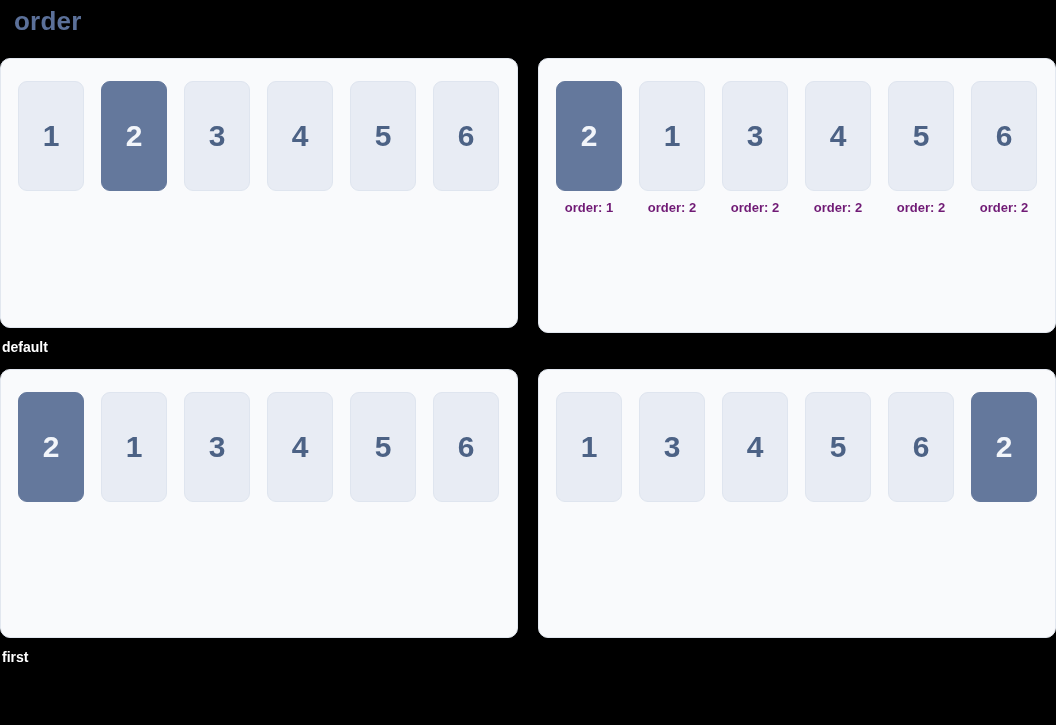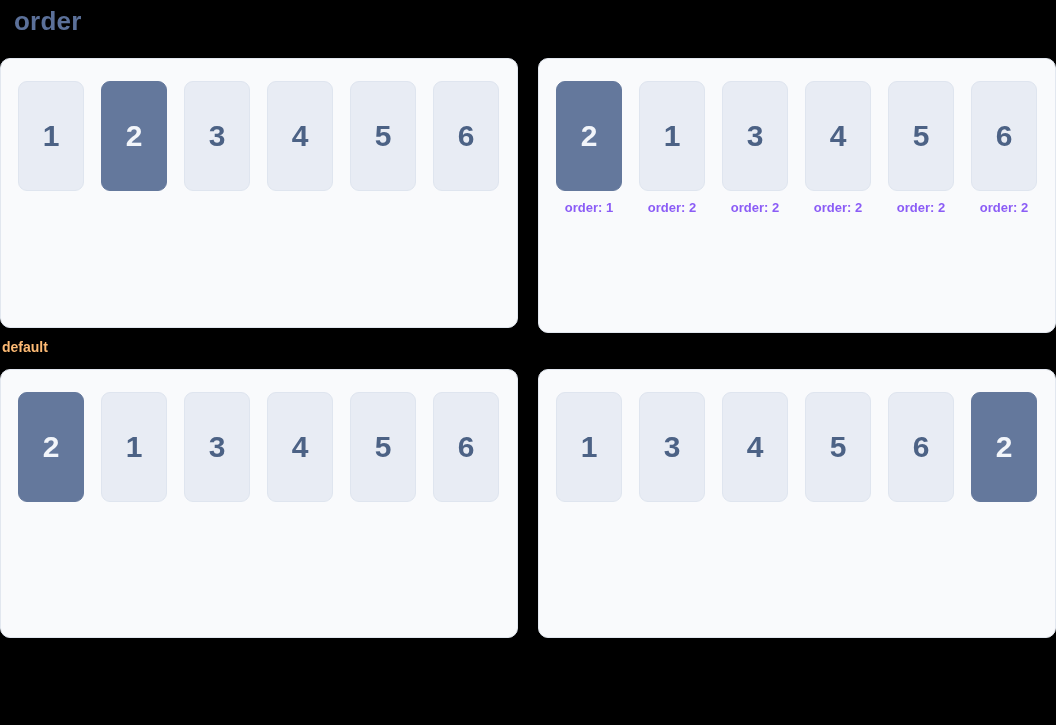--- a/index.html
+++ b/index.html
@@ -95,30 +95,30 @@
   .box.highlight {
     background: #64789c;
     border-color: #64789c;
     color: #f2f5fa;
   }
 
   .order-label {
     margin-top: 9px;
     font-size: 13px;
     font-weight: bold;
-    color: #8b5cf6;
+    color: #701a75;
     white-space: nowrap;
     line-height: 16px;
   }
 
   .caption {
     margin-top: 10px;
     font-size: 14px;
     font-weight: bold;
-    color: #fdba74;
+    color: #ffffff;
     line-height: 18px;
     padding-left: 2px;
   }
 </style>
 </head>
 <body>
 
 <div class="page">
 
   <div class="page-title">order</div>
@@ -198,20 +198,21 @@
               <div class="box">4</div>
             </div>
             <div class="item">
               <div class="box">5</div>
             </div>
             <div class="item">
               <div class="box">6</div>
             </div>
           </div>
       </div>
+      <div class="caption">first</div>
     </div>
 
     <div class="cell cell-br">
       <div class="panel panel-br">
         <div class="row">
             <div class="item">
               <div class="box">1</div>
             </div>
             <div class="item">
               <div class="box">3</div>

